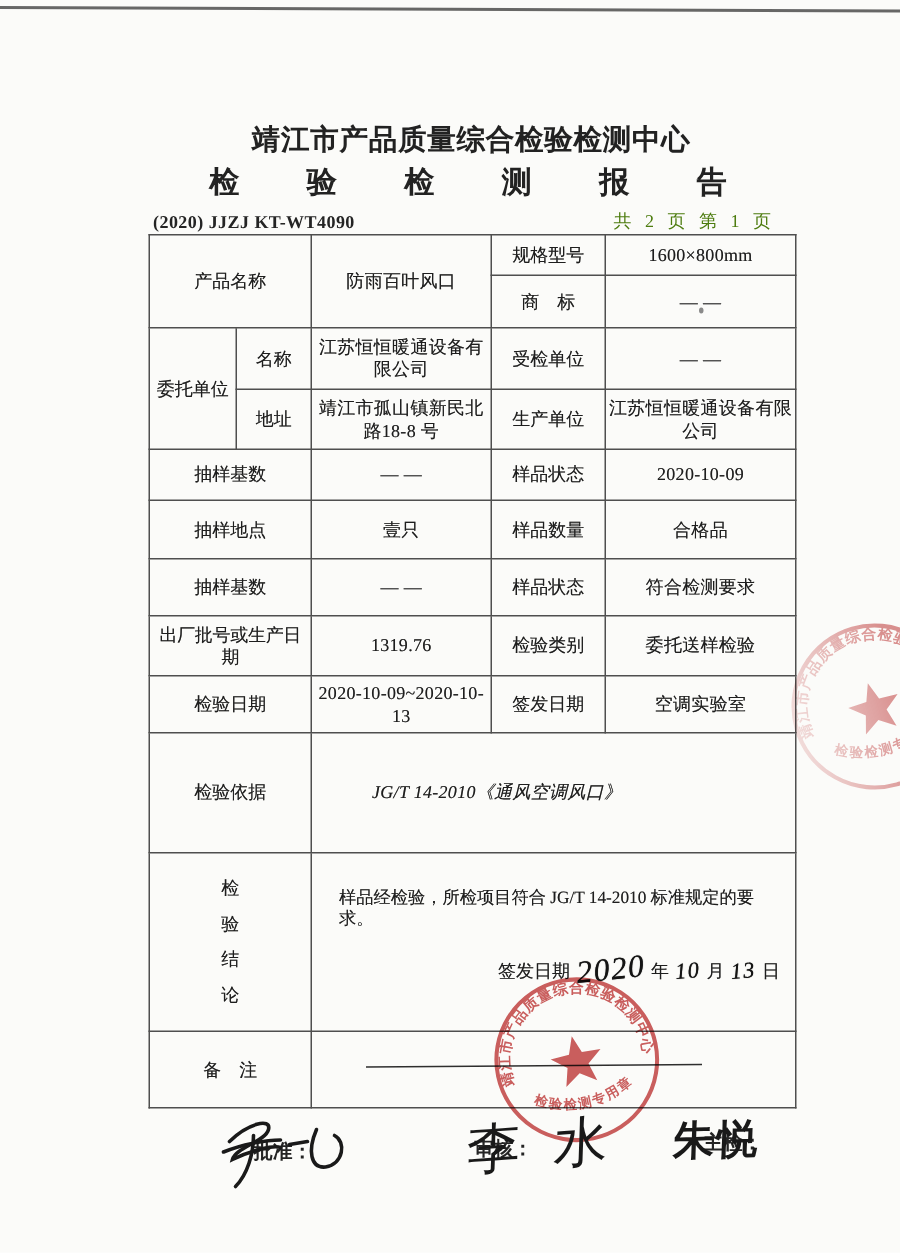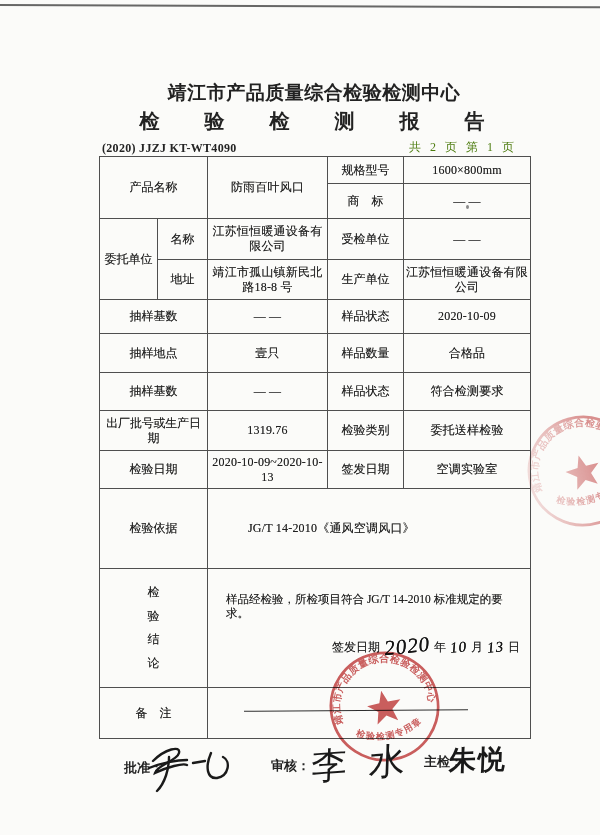--- a/index.html
+++ b/index.html
@@ -21,21 +21,21 @@
     transform:translateX(22px);}
   .report-no{left:102px;top:141px;font-size:12px;font-weight:bold;color:#242424;letter-spacing:.3px;}
   .page-info{top:139px;right:83px;font-size:12px;letter-spacing:3px;color:#4d7c0f;}
 
   table.tbl{position:absolute;left:99px;top:156px;width:431px;
     border-collapse:collapse;table-layout:fixed;}
   .tbl td{border:1px solid #4f4f4f;text-align:center;vertical-align:middle;
     font-size:12px;line-height:1.25;padding:1px 2px;color:#1e1e1e;
     text-shadow:0 0 .4px rgba(30,30,30,.55);}
   .tbl td.val{letter-spacing:.2px;}
-  .tbl td.basis-val{text-align:left;padding-left:40px;}
+  .tbl td.basis-val{text-align:left;padding-left:40px;font-style:italic;}
   .smallv{font-size:11px;letter-spacing:-0.2px;}
   .concl-cell{position:relative;vertical-align:top !important;}
   .concl-text{padding:22px 10px 0 16px;font-size:11.5px;text-align:left;}
   .vlabel{display:flex;flex-direction:column;justify-content:space-between;
     align-items:center;height:86px;margin:14px auto;}
   .issue-line{position:absolute;top:62px;right:10px;font-size:12px;white-space:nowrap;}
   .hand{display:inline-block;font-style:italic;color:#141414;
     text-shadow:0 0 .5px #141414;letter-spacing:1px;}
   .hand-year{font-size:21px;transform:rotate(-6deg) translateY(2px);margin:0 1px;}
   .hand-sm{font-size:15px;transform:rotate(-5deg) translateY(1px);margin:0 1px;}
@@ -47,21 +47,21 @@
   
   .stamp{mix-blend-mode:multiply;pointer-events:none;}
   .stamp-big{left:322px;top:644px;width:125px;height:125px;
     transform:rotate(-12deg);opacity:.8;}
   .stamp-right{left:520px;top:408px;width:126px;height:126px;
     transform:rotate(-16deg);opacity:.55;
     -webkit-mask-image:linear-gradient(90deg,rgba(0,0,0,.2),#000 65%);
     mask-image:linear-gradient(90deg,rgba(0,0,0,.2),#000 65%);}
 
   
-  .sig-label{font-size:13px;font-weight:bold;color:#242424;}
+  .sig-label{font-size:13px;font-weight:bold;color:#242424;margin-left:45px;}
   .sig-name{font-family:"Liberation Serif","DejaVu Serif",serif;color:#191919;}
   .reviewer{left:311px;top:739px;font-size:36px;letter-spacing:22px;
     transform:rotate(-4deg) skewX(-6deg);font-weight:normal;}
   .chief{left:449px;top:742px;font-size:27px;letter-spacing:2px;
     transform:rotate(-2deg) skewX(-4deg);font-weight:bold;}
 </style>
 </head>
 <body>
 
 <div class="abs scanline"></div>

